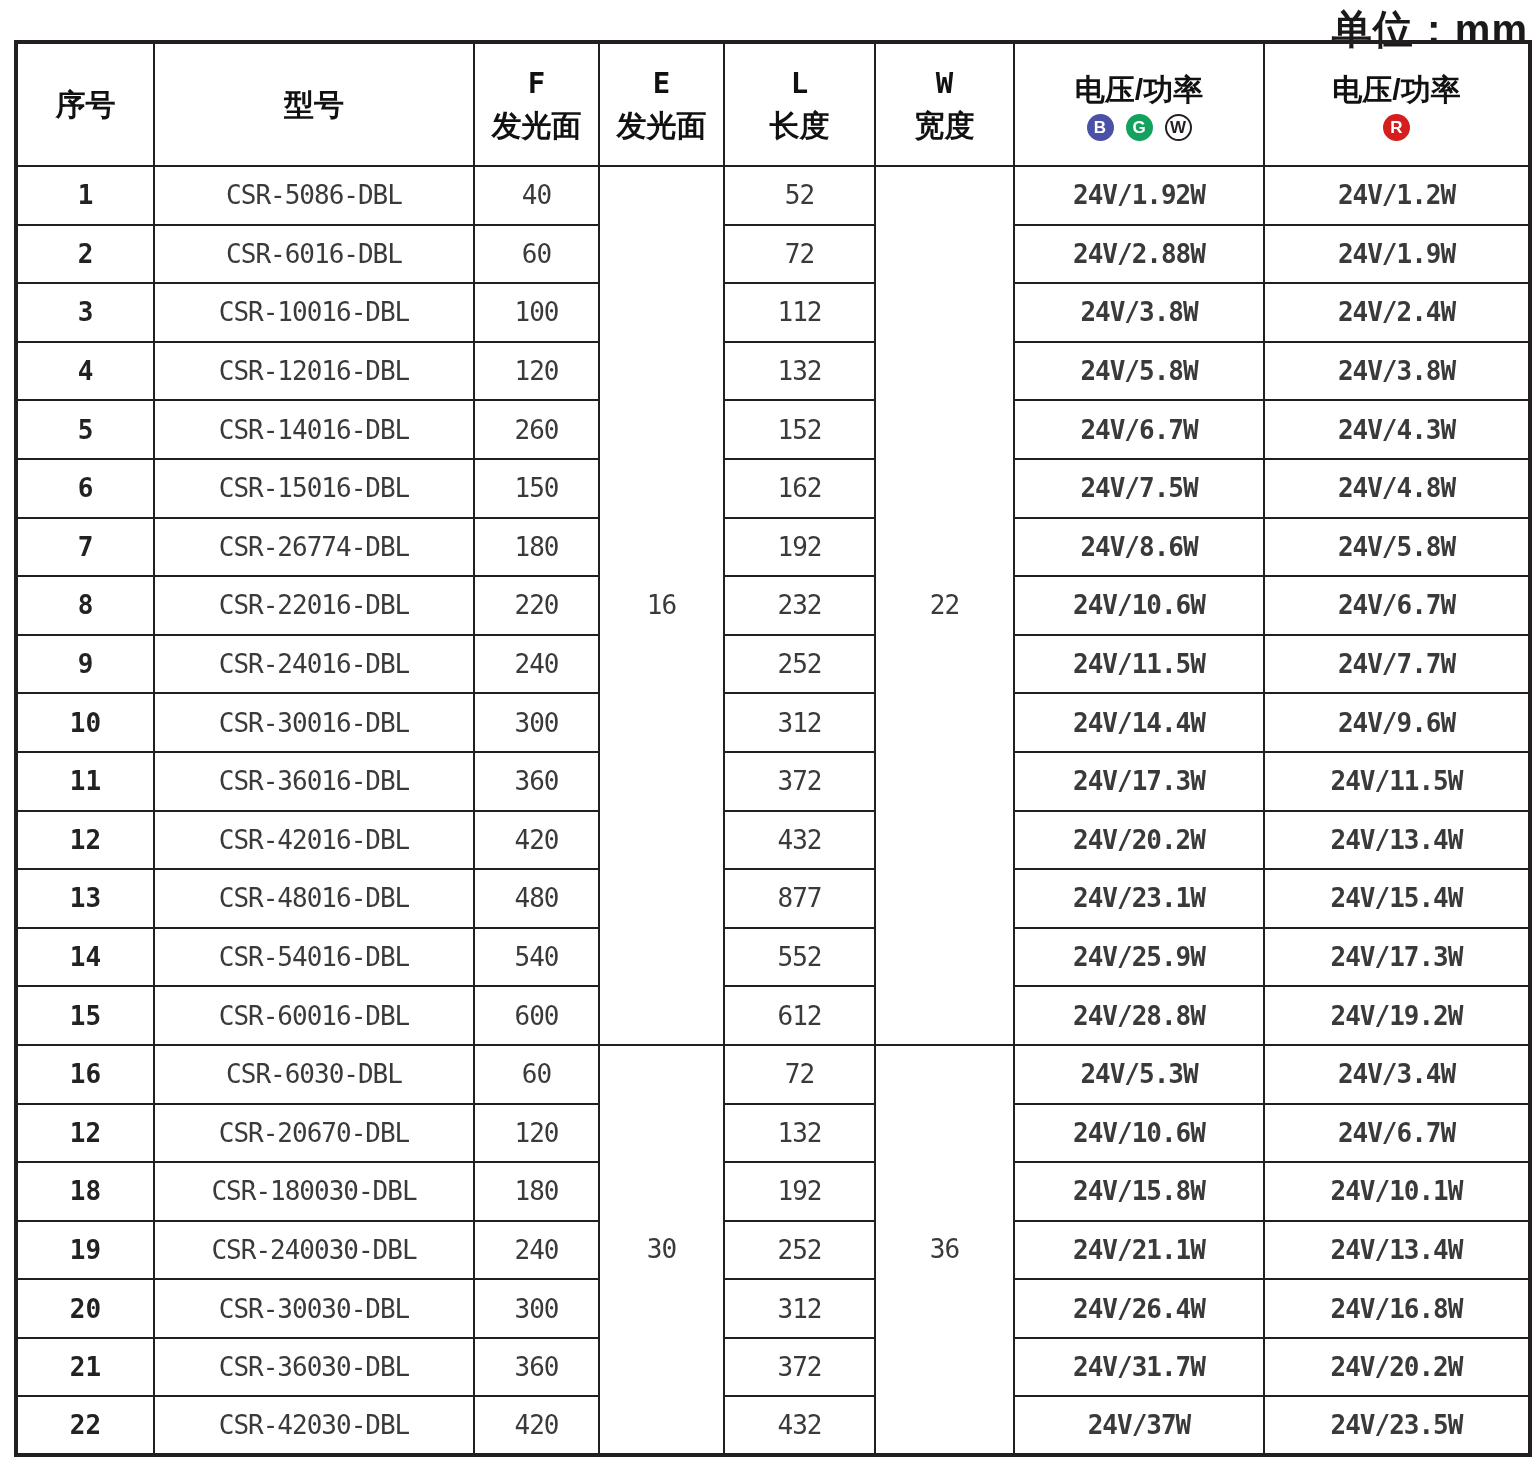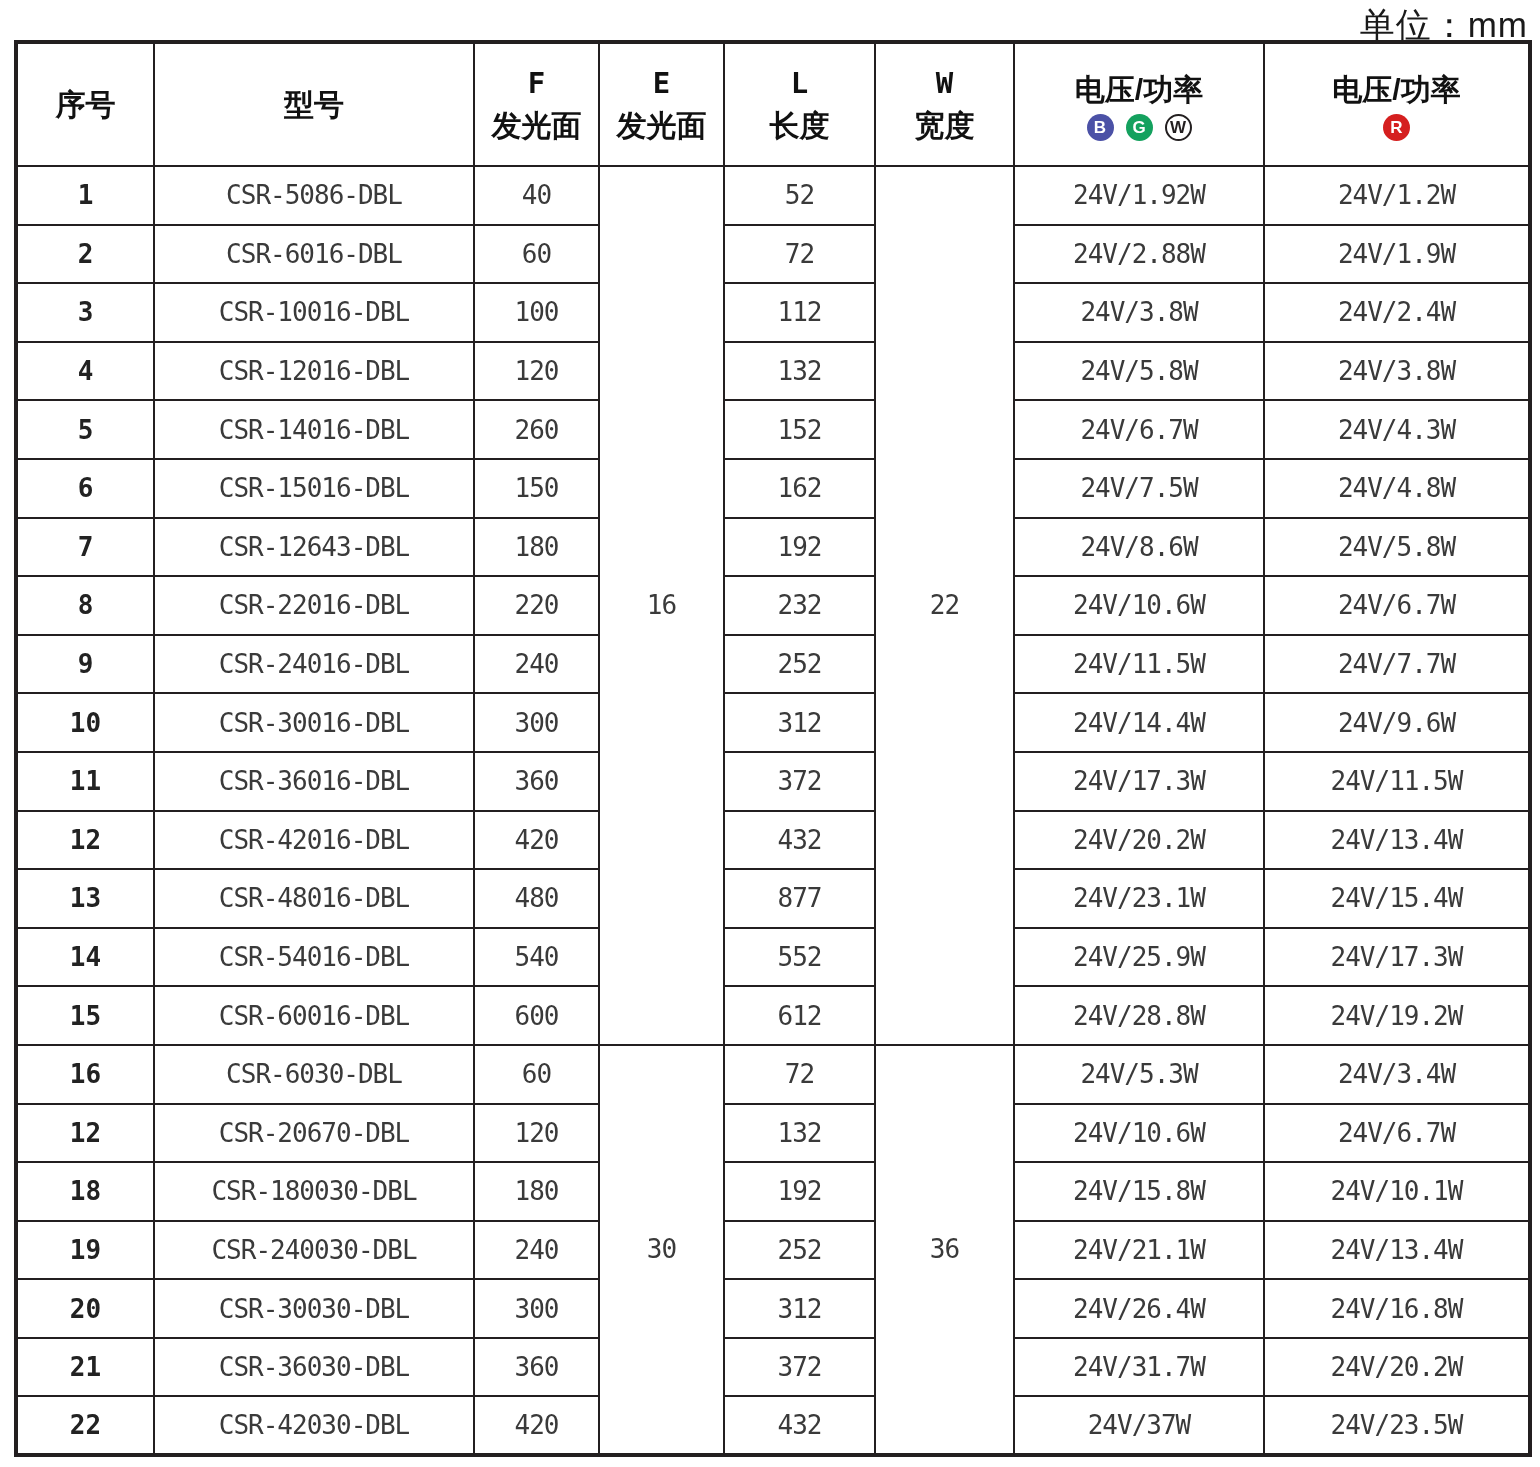--- a/index.html
+++ b/index.html
@@ -9,22 +9,22 @@
     height: 1467px;
     position: relative;
     font-family: "DejaVu Sans Mono", monospace;
     color: #2e2e2e;
     overflow: hidden;
   }
   .unit-label {
     position: absolute;
     top: 2px;
     right: 12px;
-    font-size: 35px;
-    font-weight: normal;
+    font-size: 40px;
+    font-weight: bold;
     font-family: "Liberation Sans", "DejaVu Sans Mono", sans-serif;
     color: #1a1a1a;
     letter-spacing: 1px;
   }
   table.spec {
     position: absolute;
     left: 14px;
     top: 40px;
     width: 1514px;
     border-collapse: collapse;
@@ -58,21 +58,21 @@
     font-family: "DejaVu Sans Mono", monospace;
     font-weight: bold;
     font-size: 26px;
     color: #222222;
   }
   td.model, td.num, td.power, td.merged {
     font-size: 26px;
     color: #3a3a3a;
     letter-spacing: -1px;
   }
-  td.power { border-top-width: 3px; border-bottom-width: 3px; }
+  td.power { border-top-width: 3px; border-bottom-width: 3px; font-weight: bold; }
   .icon-row {
     display: flex;
     justify-content: center;
     align-items: center;
     gap: 12px;
     margin-top: 2px;
   }
   .cicon {
     display: inline-flex;
     width: 27px;
@@ -188,21 +188,21 @@
       <tr>
         <td class="seq">6</td>
         <td class="model">CSR-15016-DBL</td>
         <td class="num">150</td>
         <td class="num">162</td>
         <td class="power">24V/7.5W</td>
         <td class="power">24V/4.8W</td>
       </tr>
       <tr>
         <td class="seq">7</td>
-        <td class="model">CSR-12643-DBL</td>
+        <td class="model">CSR-26774-DBL</td>
         <td class="num">180</td>
         <td class="num">192</td>
         <td class="power">24V/8.6W</td>
         <td class="power">24V/5.8W</td>
       </tr>
       <tr>
         <td class="seq">8</td>
         <td class="model">CSR-22016-DBL</td>
         <td class="num">220</td>
         <td class="num">232</td>

